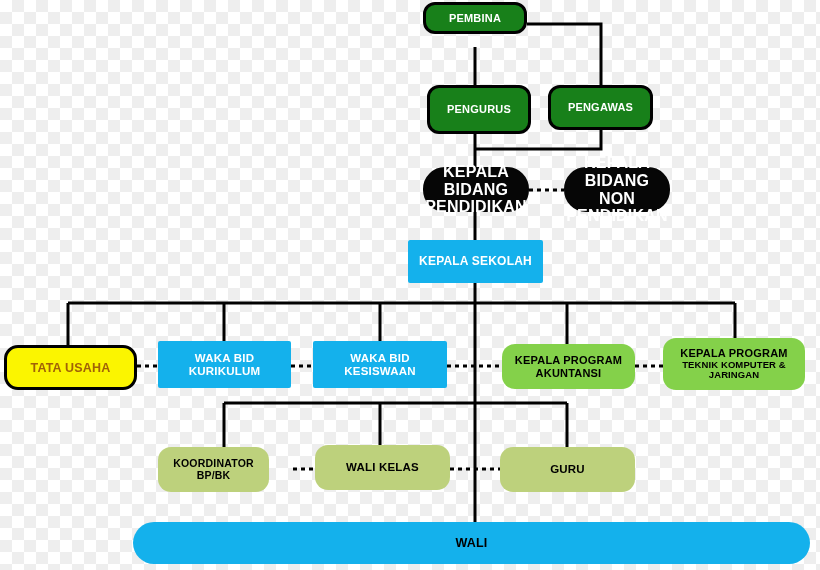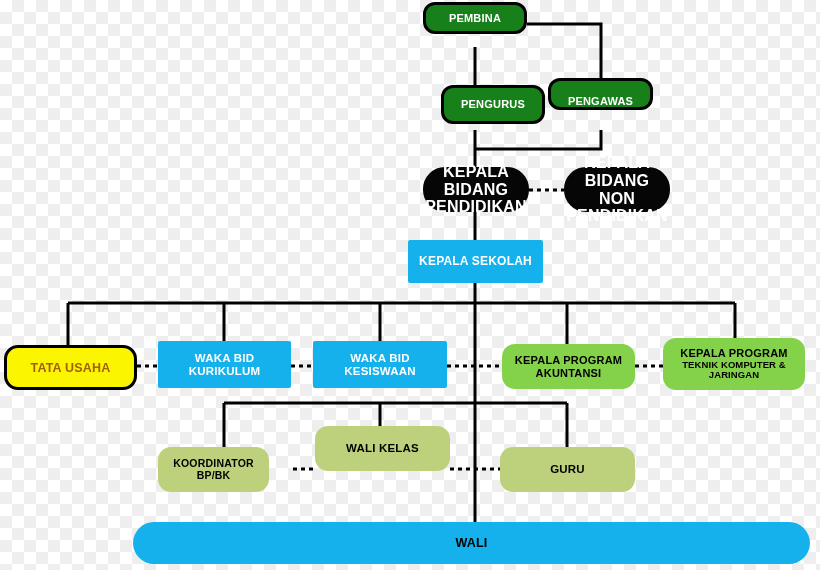--- a/index.html
+++ b/index.html
@@ -150,25 +150,25 @@
     <line x1="293" y1="469" x2="315" y2="469" stroke="#000" stroke-width="3" stroke-dasharray="4,4"></line>
     <line x1="450" y1="469" x2="500" y2="469" stroke="#000" stroke-width="3" stroke-dasharray="4,4"></line>
 
     <line x1="475" y1="403" x2="475" y2="522" stroke="#000" stroke-width="3"></line>
   </svg>
 
   <div class="node n-green" style="left:423px; top:2px; width:104px; height:32px;">
     <span class="lbl">PEMBINA</span>
   </div>
 
-  <div class="node n-green" style="left:441px; top:85px; width:104px; height:39px;">
+  <div class="node n-green" style="left:427px; top:85px; width:104px; height:49px;">
     <span class="lbl">PENGURUS</span>
   </div>
 
-  <div class="node n-green" style="left:548px; top:78px; width:105px; height:32px;align-items:flex-end;">
+  <div class="node n-green" style="left:548px; top:85px; width:105px; height:45px;">
     <span class="lbl">PENGAWAS</span>
   </div>
 
   <div class="node n-black" style="left:423px; top:167px; width:106px; height:45px;">
     <span class="lbl">KEPALA BIDANG<br>PENDIDIKAN</span>
   </div>
 
   <div class="node n-black" style="left:564px; top:167px; width:106px; height:45px;">
     <span class="lbl">KEPALA BIDANG<br>NON PENDIDIKAN</span>
   </div>
@@ -195,21 +195,21 @@
 
   <div class="node n-lgreen" style="left:663px; top:338px; width:142px; height:52px; flex-direction:column;">
     <span class="lbl">KEPALA PROGRAM</span>
     <span class="sub">TEKNIK KOMPUTER &amp;<br>JARINGAN</span>
   </div>
 
   <div class="node n-olive two-line" style="left:158px; top:447px; width:111px; height:45px;">
     <span class="lbl">KOORDINATOR<br>BP/BK</span>
   </div>
 
-  <div class="node n-olive" style="left:315px; top:426px; width:135px; height:45px;">
+  <div class="node n-olive" style="left:315px; top:445px; width:135px; height:45px;">
     <span class="lbl">WALI KELAS</span>
   </div>
 
   <div class="node n-olive" style="left:500px; top:447px; width:135px; height:45px;">
     <span class="lbl">GURU</span>
   </div>
 
   <div class="node n-pill" style="left:133px; top:522px; width:677px; height:42px;">
     <span class="lbl">WALI</span>
   </div>

